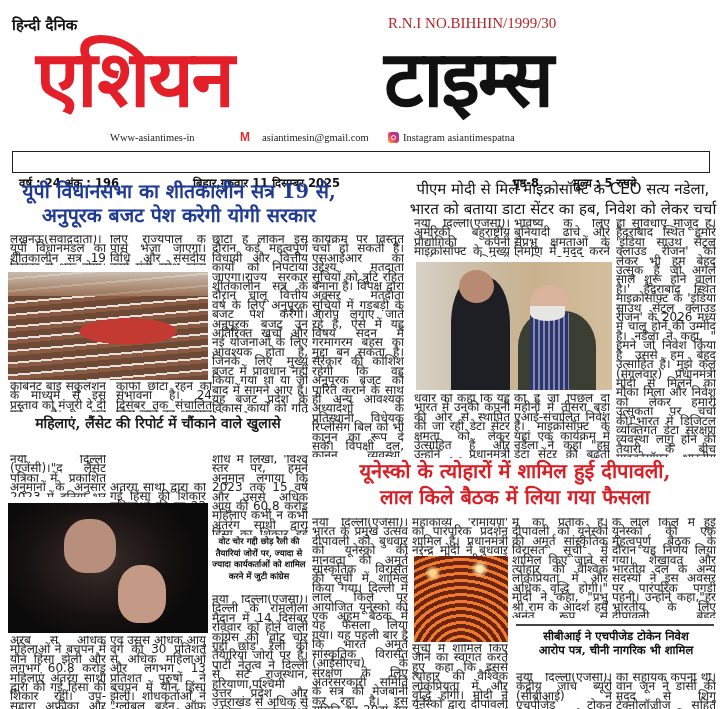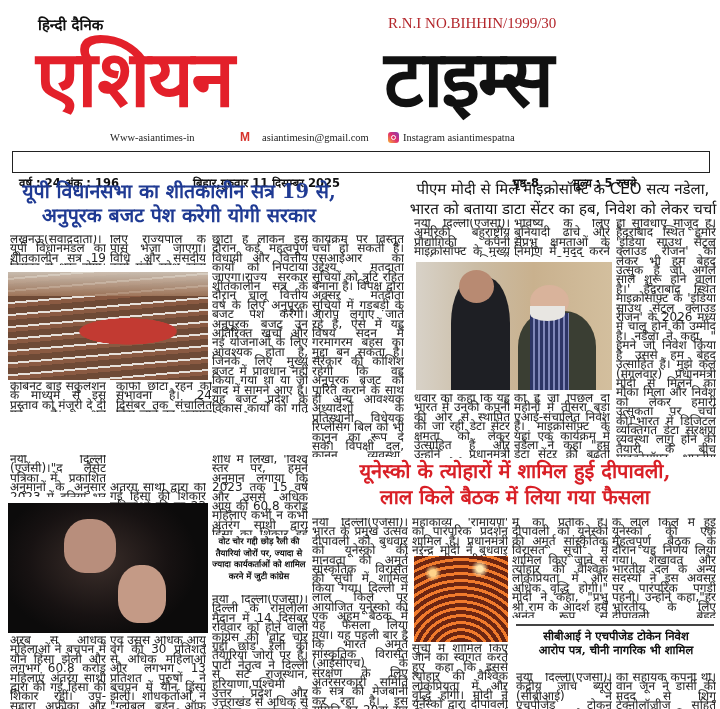--- a/index.html
+++ b/index.html
@@ -2,21 +2,21 @@
 <html><head>
 <meta charset="utf-8">
 <style>
   * { box-sizing: border-box; margin: 0; padding: 0; }
   html, body { width: 720px; height: 709px; overflow: hidden; background: #fff; }
   body { font-family: "DejaVu Sans", sans-serif; color: #111; position: relative; }
 
   .abs { position: absolute; }
 
   
-  .tagline { left: 38px; top: 14px; font-size: 15px; font-weight: bold; color: #111; }
+  .tagline { left: 12px; top: 14px; font-size: 15px; font-weight: bold; color: #111; }
   .rni { left: 388px; top: 15px; font-family: "Liberation Serif", serif; font-size: 15px; color: #b3262b; }
   .logo-red { left: 36px; top: 40px; font-size: 78px; font-weight: bold; color: #e3202a; letter-spacing: -2px; line-height: 1; }
   .logo-black { left: 384px; top: 40px; font-size: 78px; font-weight: bold; color: #111; letter-spacing: -2px; line-height: 1; }
   .contact { top: 132px; font-family: "Liberation Serif", serif; font-size: 10.5px; color: #222; display: flex; align-items: center; gap: 4px; }
   .mail-icon { width: 12px; height: 9px; position: relative; }
   .mail-icon::before { content: "M"; position: absolute; left: 0; top: -3px; font-size: 12px; font-weight: bold; color: #d6332b; font-family: "Liberation Sans", sans-serif; }
   .ig-icon { width: 11px; height: 11px; border-radius: 3px; background: linear-gradient(45deg,#f9b233,#e1306c,#833ab4); position: relative; }
   .ig-icon::after { content: ""; position: absolute; left: 3px; top: 3px; width: 3px; height: 3px; border: 1px solid #fff; border-radius: 50%; }
 
   .infobar { left: 12px; top: 151px; width: 698px; height: 22px; border: 1.5px solid #222; display: flex; align-items: center; font-size: 11.5px; font-weight: bold; }
@@ -106,20 +106,21 @@
     <div class="p2"></div>
     <div class="p2s"></div>
     <div class="p2h"></div>
     <div class="p2b"></div>
 </div>
 <div class="abs col" style="left:414px; top:394px; width:96px; height:64px;">धवार को कहा कि यह भारत में उनकी कंपनी की ओर से स्थापित की जा रही डेटा सेंटर क्षमता को लेकर उत्साहित हैं और उन्होंने प्रधानमंत्री नरेन्द्र मोदी के साथ कंपनी की निवेश योजना पर चर्चा की है। नडेला ने देश के कृत्रिम मेधा (एआई)-प्रधान</div>
 <div class="abs col" style="left:514px; top:394px; width:96px; height:64px;">की हैं जो पिछले दो महीनों में तीसरा बड़ा एआई-संचालित निवेश है। माइक्रोसॉफ्ट के यहां एक कार्यक्रम में नडेला ने कहा "हम डेटा सेंटर की बढ़ती क्षमता को लेकर बेहद उत्साहित हैं। पुणे, चेन्नई और मुंबई में हमारे पास पहले से</div>
 <div class="abs col" style="left:616px; top:219px; width:100px; height:238px;">ही सुविधाएं मौजूद हैं। हैदराबाद स्थित हमारे 'इंडिया साउथ सेंट्रल क्लाउड रीजन' को लेकर भी हम बेहद उत्सुक हैं जो अगले साल शुरू होने वाला है।' हैदराबाद स्थित माइक्रोसॉफ्ट के 'इंडिया साउथ सेंट्रल क्लाउड रीजन' के 2026 मध्य में चालू होने की उम्मीद है। नडेला ने कहा, " हमने जो निवेश किया है उससे हम बेहद उत्साहित हैं। मुझे कल (मंगलवार) प्रधानमंत्री मोदी से मिलने का मौका मिला और निवेश को लेकर हमारी उत्सुकता पर चर्चा की।'भारत में डिजिटल व्यक्तिगत डेटा संरक्षण व्यवस्था लागू होने की तैयारी के बीच माइक्रोसॉफ्ट भारतीय ग्राहकों के लिए संप्रभु सार्वजनिक क्लाउड और संप्रभु निजी क्लाउड सेवाएं शुरू कर रहा है। उन्होंने कहा, " मुझे लगता है कि लोगों के लिए यह समाधान महत्वपूर्ण है कि संप्रभुता के साथ-साथ विश्व स्तरीय साइबर सुरक्षा एवं मजबूती सुनिश्चित करना भी जरूरी है।</div>
 
 <div class="abs hl-black" style="left:8px; top:414px; width:300px; font-size:14px; color:#1b1b1b;">
+  <div>महिलाएं, लैंसेट की रिपोर्ट में चौंकाने वाले खुलासे</div>
 </div>
 <div class="abs col" style="left:10px; top:455px; width:96px; height:42px;">नयी दिल्ली (एजेंसी)।"द लैंसेट पत्रिका में प्रकाशित अनुमानों के अनुसार 2023 में दुनिया भर में 15 वर्ष और उससे अधिक उम्र की एक</div>
 <div class="abs col" style="left:110px; top:455px; width:96px; height:42px;margin-top:28px;">अंतरंग साथी द्वारा की गई हिंसा की शिकार महिलाओं की दर 23 प्रतिशत रहने का अनुमान है। उन्होंने कहा कि इसके अलावा अनुमान है कि 15 वर्ष</div>
 <div class="abs col" style="left:212px; top:455px; width:96px; height:80px;">शोध में लिखा, 'विश्व स्तर पर, हमने अनुमान लगाया कि 2023 तक 15 वर्ष और उससे अधिक आयु की 60.8 करोड़ महिलाएं कभी न कभी अंतरंग साथी द्वारा हिंसा का शिकार हुई हैं, और 15 वर्ष एवं उससे अधिक आयु की 1.01 अरब महिलाओं ने बचपन में यौन हिंसा का अनुभव किया।'</div>
 <div class="abs photo ph-hands" style="left:8px; top:503px; width:200px; height:130px;">
   <div class="h1"></div>
     <div class="h2"></div>
 </div>
 <div class="abs col" style="left:10px; top:636px; width:96px; height:73px;">अरब से अधिक महिलाओं ने बचपन में यौन हिंसा झेली और लगभग 60.8 करोड़ महिलाएं अंतरंग साथी द्वारा की गई हिंसा की शिकार रहीं। उप-सहारा अफ्रीका और दक्षिण एशिया में अंतरंग साथी द्वारा की गई हिंसा और यौन हिंसा दोनों की सबसे</div>
 <div class="abs col" style="left:110px; top:636px; width:96px; height:73px;">एवं उससे अधिक आयु वर्ग की 30 प्रतिशत से अधिक महिलाओं और लगभग 13 प्रतिशत पुरुषों ने बचपन में यौन हिंसा झेली। शोधकर्ताओं ने "ग्लोबल बर्डन ऑफ डिजीज (जीबीडी) शोध 2023 के आंकड़ों का विश्लेषण किया, जिसे 'विभिन्न क्षेत्रों और समय</div>

